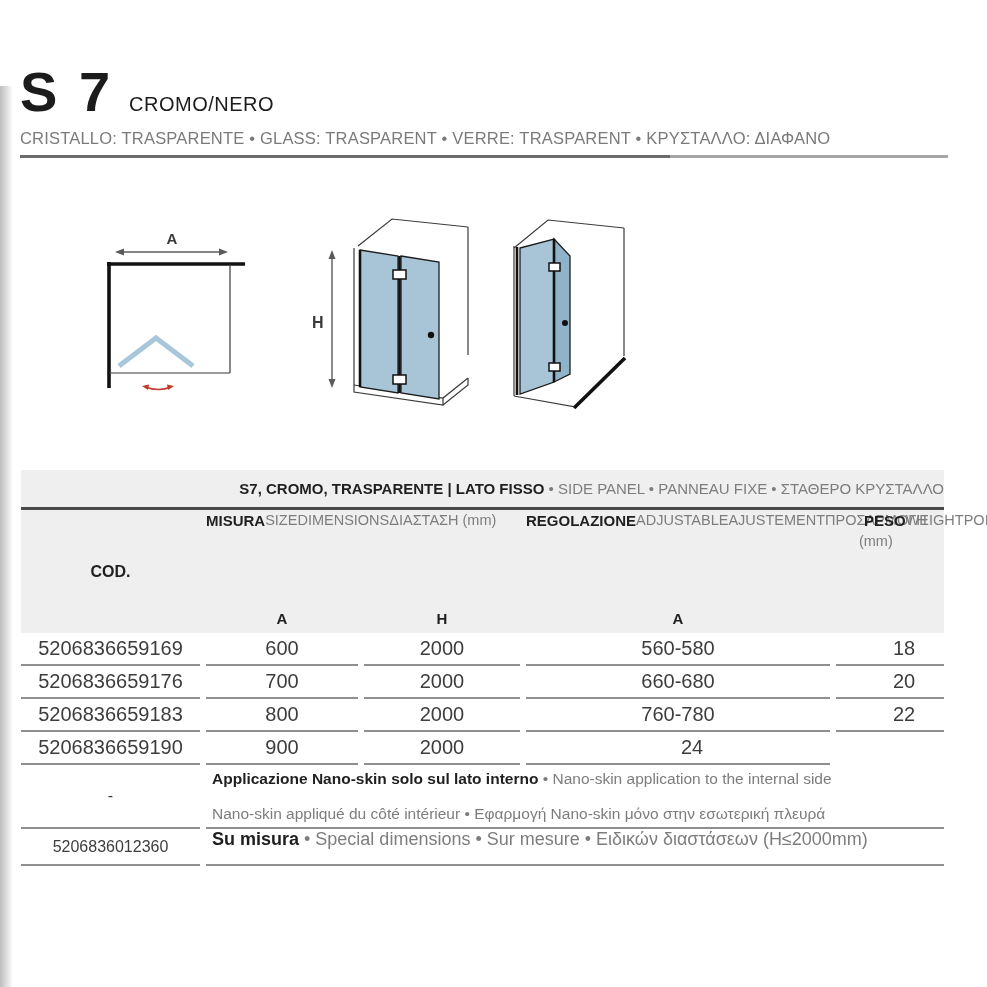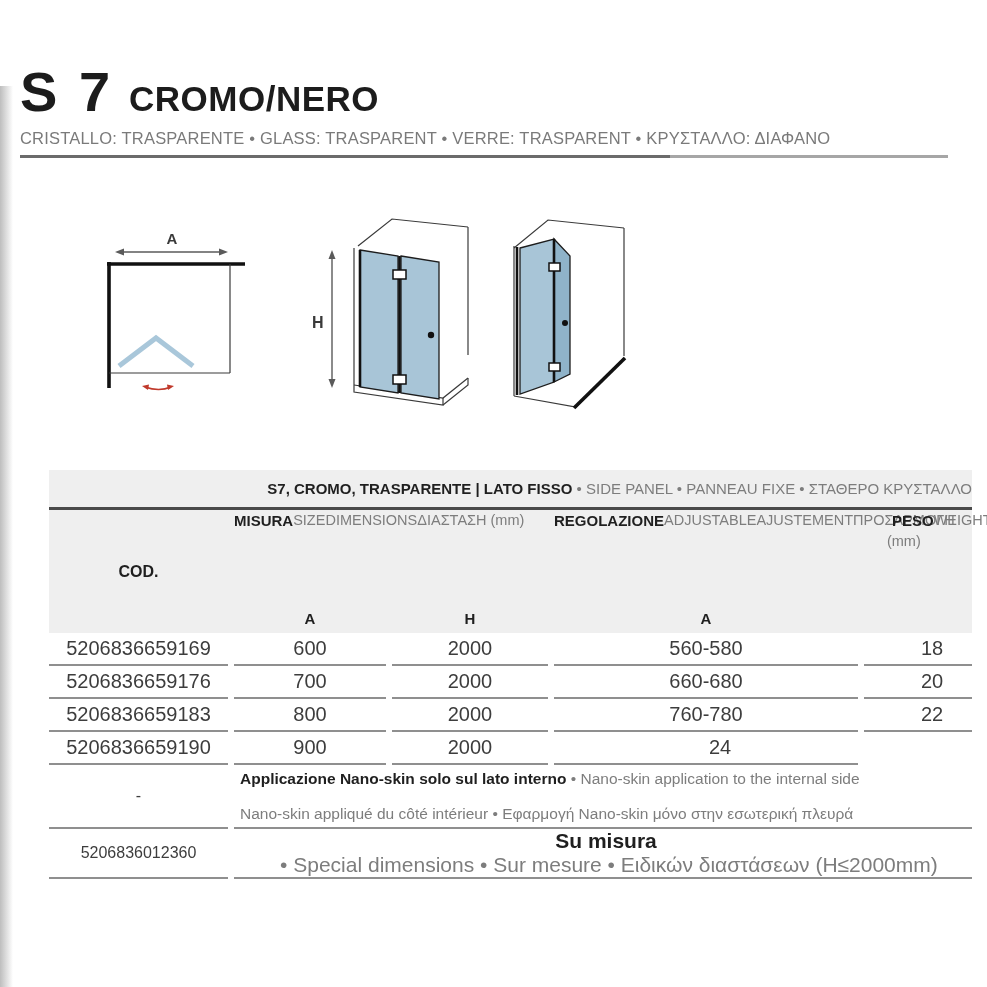--- a/index.html
+++ b/index.html
@@ -10,21 +10,21 @@
   }
   .edge-shade{
     position:absolute;left:0;top:86px;width:13px;height:901px;
     background:linear-gradient(to right, rgba(110,110,110,.45), rgba(255,255,255,0));
     pointer-events:none;
   }
   
   .title-block{position:absolute;left:20px;top:64px;width:928px;}
   .title-line{display:flex;align-items:baseline;gap:16px;color:#1c1c1c;}
   .model{font-size:56px;font-weight:700;letter-spacing:3px;line-height:1;}
-  .variant{font-size:35px;font-weight:700;letter-spacing:.5px;}
+  .variant{font-size:20px;font-weight:400;letter-spacing:.5px;}
   .subtitle{margin-top:9px;font-size:16.5px;color:#7a7a7a;letter-spacing:.2px;}
   .rule{margin-top:7px;height:3px;
     background:linear-gradient(to right,#6b6b6b 0%,#6b6b6b 70%,#a6a6a6 70%,#a6a6a6 100%);}
   
   .diag{position:absolute;}
   .d-plan{left:98px;top:227px;}
   .d-open{left:306px;top:206px;}
   .d-folded{left:494px;top:206px;}
   .dimtxt{font-family:"Liberation Sans","DejaVu Sans",sans-serif;font-size:15px;font-weight:700;fill:#3a3a3a;}
   .dimline{stroke:#5a5a5a;stroke-width:1.4;fill:none;}
@@ -33,21 +33,21 @@
   .thin{stroke:#3a3a3a;stroke-width:1.2;fill:none;}
   .frame{stroke:#111;stroke-width:2.6;fill:none;}
   .glassline{stroke:#a9c7da;stroke-width:5;fill:none;}
   .glass{fill:#a8c5d7;stroke:#1d1d1d;stroke-width:1.3;}
   .glass-dark{fill:#8fb3c9;stroke:#1d1d1d;stroke-width:1.3;}
   .hinge{fill:#ffffff;stroke:#111;stroke-width:1.5;}
   .knob{fill:#111;}
   .redline{stroke:#c0392b;stroke-width:1.6;fill:none;}
   .redtri{fill:#c0392b;stroke:none;}
   
-  .ptable{position:absolute;left:49px;top:470px;width:923px;color:#3d3d3d;}
+  .ptable{position:absolute;left:21px;top:470px;width:923px;color:#3d3d3d;}
   .band{height:37px;background:#efefef;border-bottom:3px solid #4a4a4a;
     display:flex;align-items:center;justify-content:flex-end;font-size:15px;white-space:pre;}
   .band-bold{font-weight:700;color:#1f1f1f;}
   .band-gray{color:#7d7d7d;}
   .grid5{display:grid;grid-template-columns:179px 152px 156px 304px 1fr;column-gap:6px;}
   .hdr{background:#efefef;grid-template-rows:100px 23px;}
   .hdr .cod{grid-row:1/3;grid-column:1;display:flex;align-items:center;justify-content:center;
     font-weight:700;font-size:16px;color:#1f1f1f;}
   .hblock{display:flex;flex-direction:row;justify-content:flex-start;text-align:center;line-height:21px;}
   .h-mis{grid-column:2/4;grid-row:1;}
@@ -64,22 +64,22 @@
   .grid2{display:grid;grid-template-columns:179px 1fr;column-gap:6px;}
   .noterow{height:64px;}
   .noterow .cell{border-bottom:2px solid #8f8f8f;}
   .noterow .ncod{display:flex;align-items:center;justify-content:center;font-size:16px;}
   .notetext{display:flex;flex-direction:column;justify-content:space-between;
     padding-left:6px;font-size:15.5px;line-height:27px;color:#7d7d7d;white-space:pre;}
   .nbold{font-weight:700;color:#1f1f1f;}
   .customrow{height:37px;font-size:16px;}
   .customrow .cell{border-bottom:2px solid #8f8f8f;}
   .customrow .ccod{display:flex;align-items:center;justify-content:center;}
-  .customrow .ctext{display:flex;align-items:center;padding-left:6px;font-size:21px;
-    color:#7d7d7d;white-space:pre;flex-direction:column;}
+  .customrow .ctext{display:flex;align-items:flex-start;padding-left:6px;font-size:18px;
+    color:#7d7d7d;white-space:pre;}
 </style>
 </head>
 <body>
 
 <div class="edge-shade"></div>
 
 <header class="title-block">
   <div class="title-line">
     <span class="model">S 7</span>
     <span class="variant">CROMO/NERO</span>

